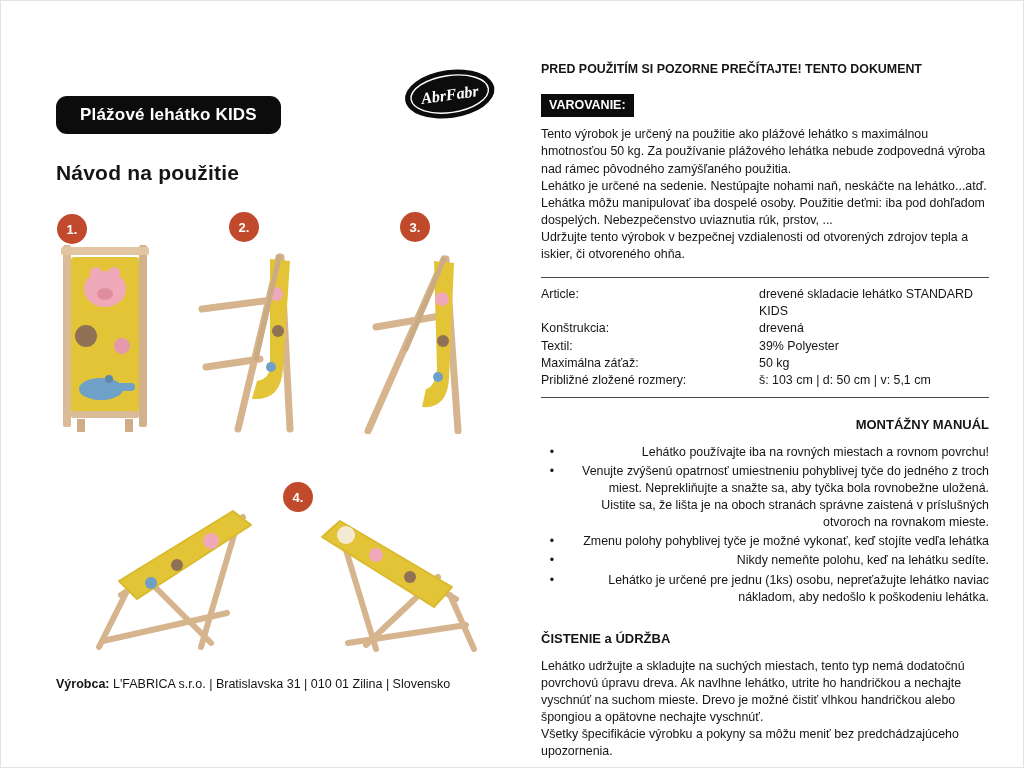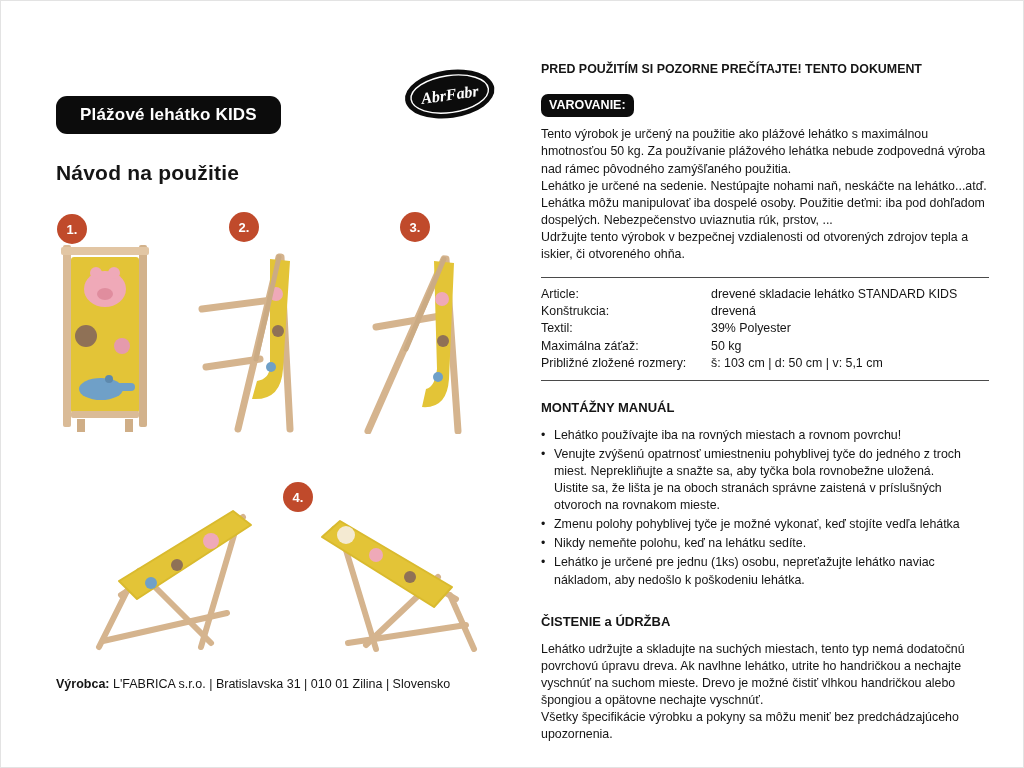--- a/index.html
+++ b/index.html
@@ -61,40 +61,40 @@
   
   .right-col {
     position:absolute; left:540px; top:60px; width:448px;
     font-size:12.4px; line-height:1.38;
   }
   .rc-header { font-weight:bold; font-size:12.4px; margin-bottom:16px; }
   .warning-label {
     display:inline-block;
     background:#0c0c0c; color:#fff;
     font-weight:bold; font-size:12.5px;
-    padding:3px 8px; margin-bottom:9px;border-radius:7px;
+    padding:3px 8px; margin-bottom:9px;
   }
   .para { white-space:pre-line; }
   .warning-text { margin-bottom:14px; }
 
   .spec {
     border-top:1px solid #4a4a4a;
     border-bottom:1px solid #4a4a4a;
     padding:8px 0; margin-bottom:18px;
   }
-  .spec-row { display:flex; }
+  .spec-row { display:flex;gap:48px; }
   .spec-row .lbl { width:170px; flex:0 0 170px; }
   .spec-row .val { flex:1; }
 
   .section-title { font-weight:bold; font-size:13px; margin-bottom:10px; }
   .bullets { margin-bottom:24px; }
   .bullet { display:flex; margin-bottom:2px; }
   .bullet .dot { width:13px; flex:0 0 13px; }
   .bullet .txt { flex:1; white-space:pre-line; }
-  .assembly-block { margin-bottom:8px; }
+  .assembly-block { margin-bottom:8px;text-align:right; }
   .cleaning-block { margin-top:0; }
 </style>
 </head>
 <body>
 
 <div class="page">
 
   <div class="badge">Plážové lehátko KIDS</div>
 
   <div class="logo-wrap">

